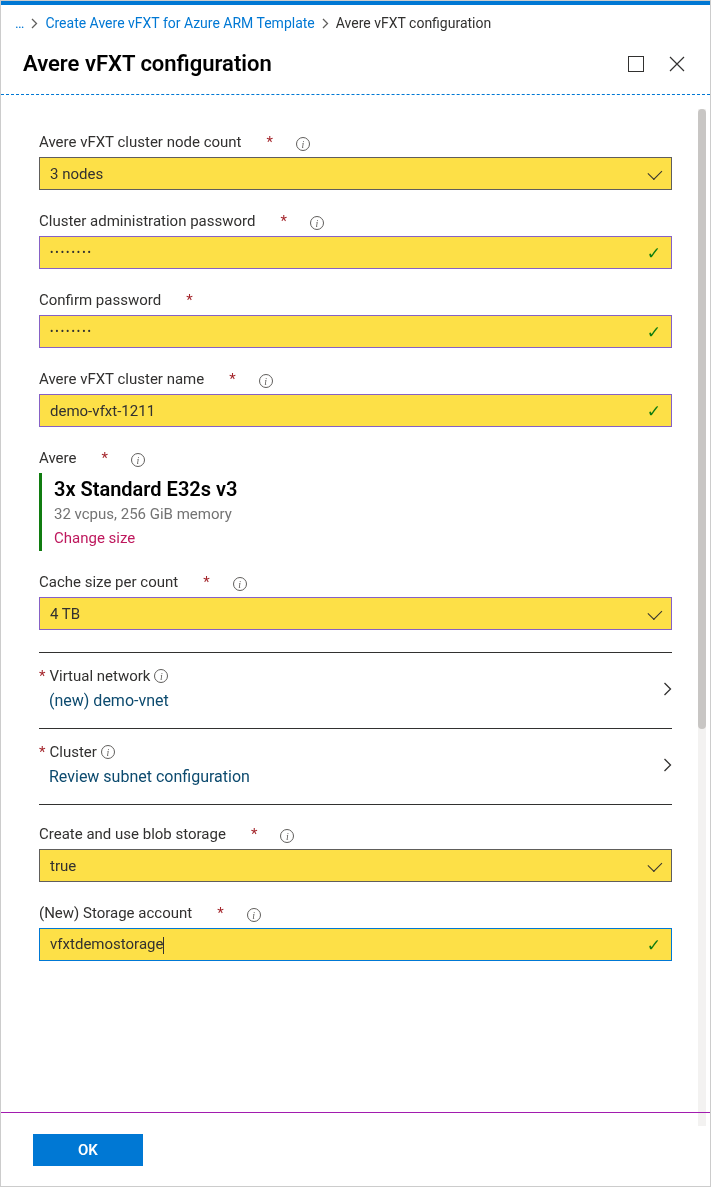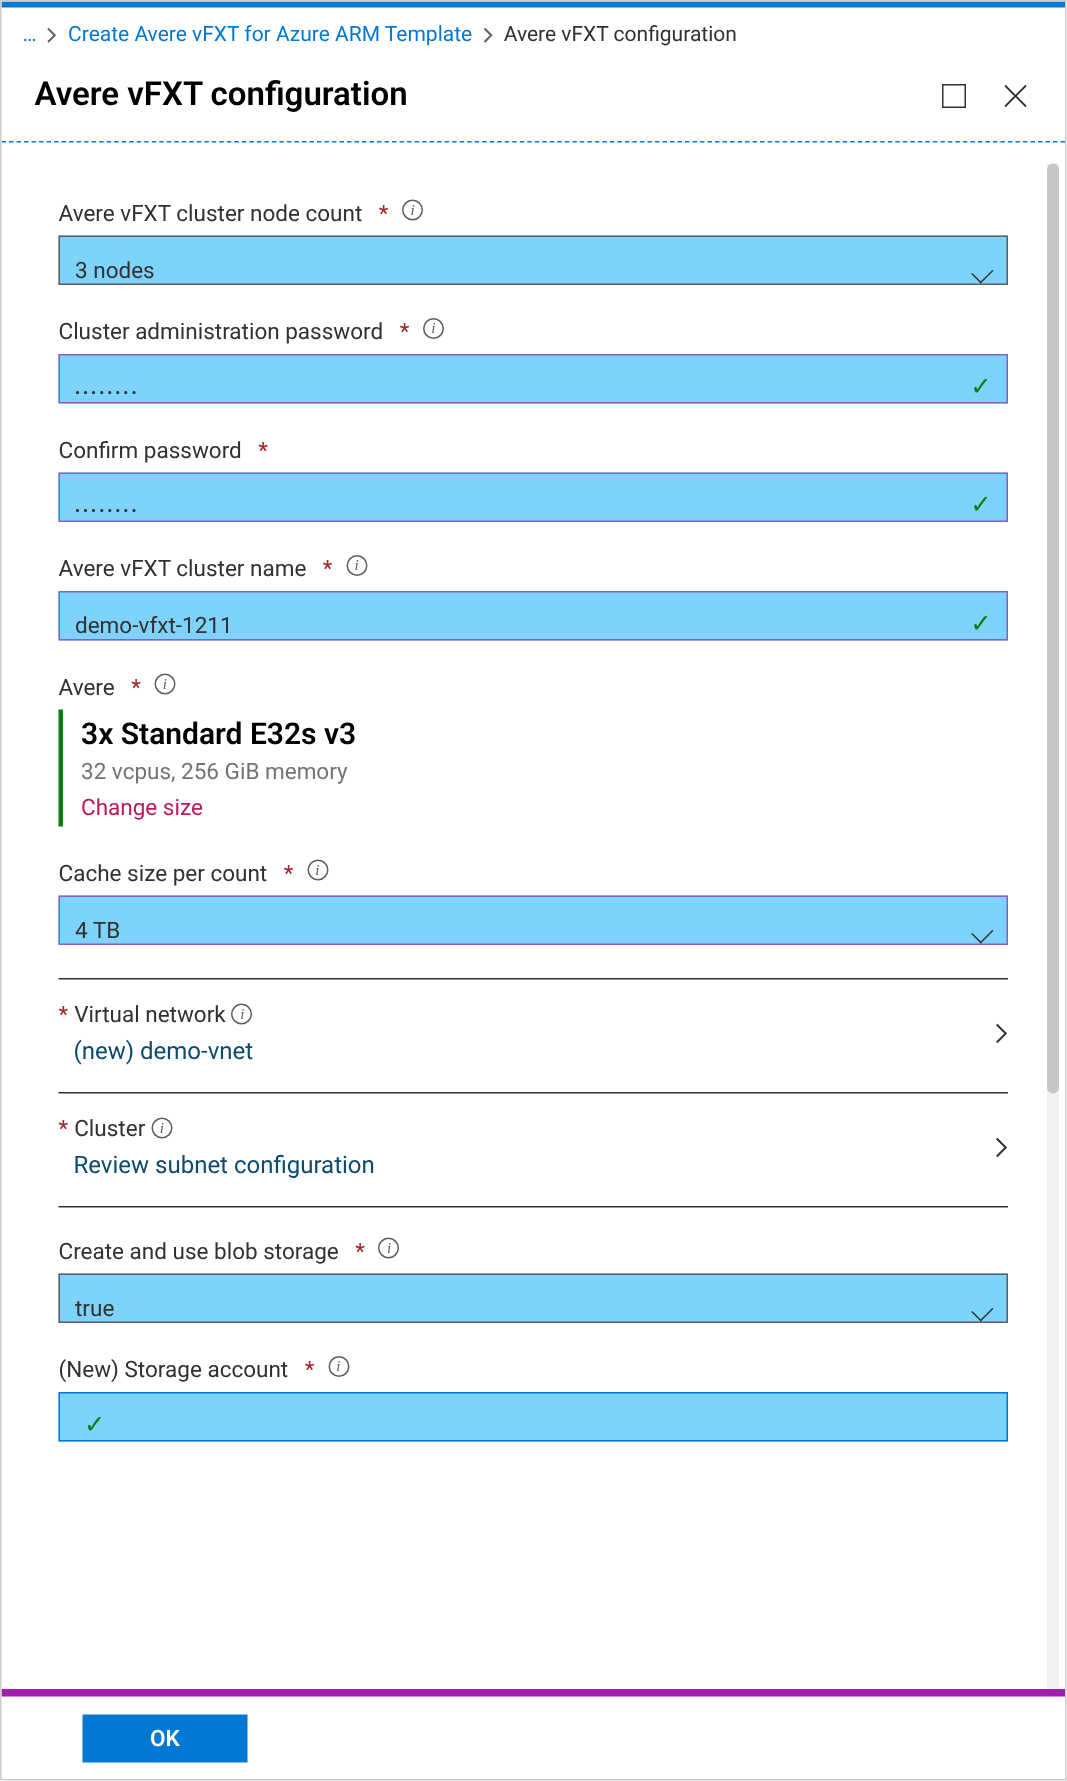--- a/index.html
+++ b/index.html
@@ -8,39 +8,39 @@
 .breadcrumb{display:flex;align-items:center;padding:4px 14px;height:36px;font-size:14px;color:#323130;}
 .breadcrumb .link{color:#0078d4;cursor:pointer;}
 .breadcrumb .sep{margin:0 7px;color:#605e5c;display:inline-flex;align-items:center;}
 .blade-head{display:flex;align-items:center;padding:10px 22px 18px 22px;border-bottom:1px dashed #0078d4;}
 .blade-head h1{font-size:22px;font-weight:600;flex:1;}
 .blade-head .wb{width:16px;height:16px;border:1.5px solid #323130;margin-right:22px;cursor:pointer;}
 .blade-head .cls{width:22px;height:22px;cursor:pointer;display:flex;align-items:center;justify-content:center;}
 .scroll{position:absolute;top:108px;bottom:60px;left:0;right:16px;overflow:auto;padding:24px 22px 10px 38px;}
 .track{position:absolute;right:4px;top:108px;bottom:60px;width:8px;background:#f3f2f1;}
 .thumb{position:absolute;right:4px;top:108px;width:8px;height:620px;background:#c8c6c4;border-radius:4px;}
-.label{font-size:15px;color:#323130;margin-bottom:6px;display:flex;align-items:flex-start;gap:9px;}
+.label{font-size:15px;color:#323130;margin-bottom:6px;display:flex;align-items:flex-end;gap:23px;}
 .req{color:#a4262c;margin-left:2px;}
 .info{display:inline-flex;width:14px;height:14px;border:1px solid #605e5c;border-radius:50%;align-items:center;justify-content:center;font-size:10px;color:#605e5c;font-style:italic;font-family:serif;cursor:help;}
 .field{margin-bottom:22px;}
-.select,.input{width:100%;height:33px;border:1px solid #605e5c;font-size:15px;padding:0 10px;display:flex;align-items:flex-end;justify-content:space-between;background:#7dd3fc;cursor:pointer;position:relative;}
+.select,.input{width:100%;height:33px;border:1px solid #605e5c;font-size:15px;padding:0 10px;display:flex;align-items:center;justify-content:space-between;background:#fde047;cursor:pointer;position:relative;}
 .select.purple,.input.purple{border-color:#8661c5;}
 .select .txt,.input .txt{flex:1;color:#323130;}
 .check{color:#107c10;font-size:17px;margin-left:6px;}
 .chev{width:12px;height:12px;display:inline-flex;}
 .sizecard{border-left:3px solid #107c10;padding:4px 0 4px 12px;margin-top:6px;}
 .sizecard .t{font-weight:600;font-size:20px;margin-bottom:4px;}
 .sizecard .sub{font-size:15px;color:#737373;margin-bottom:6px;}
 .sizecard .lnk{font-size:15px;color:#be185d;cursor:pointer;}
 .hr{height:1px;background:#323130;margin:18px 0 14px 0;}
 .navrow{display:flex;align-items:center;cursor:pointer;}
 .navrow .lbl{display:flex;align-items:center;gap:4px;font-size:15px;color:#323130;margin-bottom:6px;flex:1;}
 .navrow .ar{margin-left:auto;}
 .navval{font-size:16px;color:#0c4a6e;padding-left:10px;}
-.footer{position:absolute;bottom:0;left:0;right:0;height:60px;border-top:5px solid #a21caf;display:flex;align-items:center;padding:0 54px;}
+.footer{position:absolute;bottom:0;left:0;right:0;height:74px;border-top:1px solid #a21caf;display:flex;align-items:center;padding:0 32px;}
 .okbtn{background:#0078d4;color:#fff;border:none;font-size:15px;font-weight:600;padding:7px 45px;cursor:pointer;}
 .caret{display:inline-block;border:solid #323130;border-width:0 1.5px 1.5px 0;padding:4px;transform:rotate(45deg) translateY(-2px);}
 svg{display:block;}
 .cursor-caret{display:inline-block;width:1px;height:17px;background:#323130;vertical-align:middle;}
 </style>
 </head>
 <body>
 
 <div class="topbar"></div>
 
@@ -200,20 +200,21 @@
     </div>
   </div>
 
   <div class="field">
     <div class="label">
         <span>(New) Storage account</span>
         <span class="req">*</span>
         <span class="info">i</span>
       </div>
     <div class="input" style="border-color:#0078d4;">
+      <span class="txt"><span>vfxtdemostorage</span><span class="cursor-caret"></span></span>
       <span class="check">✓</span>
     </div>
   </div>
 
 </div>
 
 <div class="track"></div>
 <div class="thumb"></div>
 
 <div class="footer">

